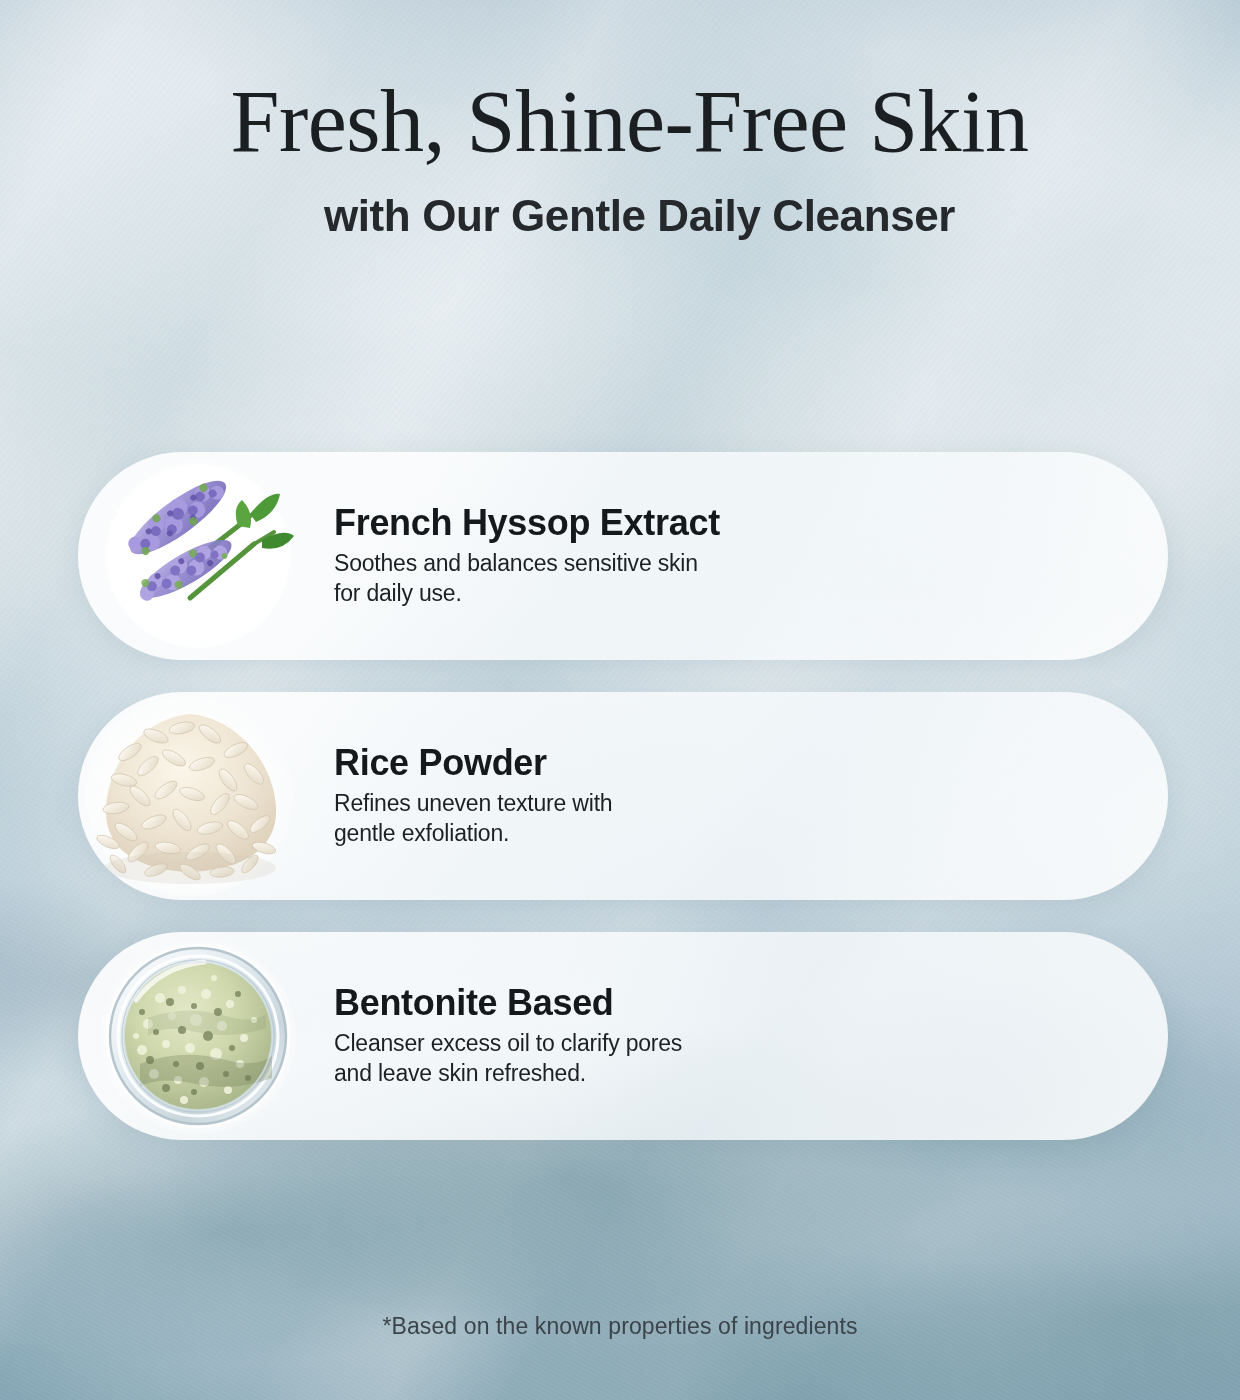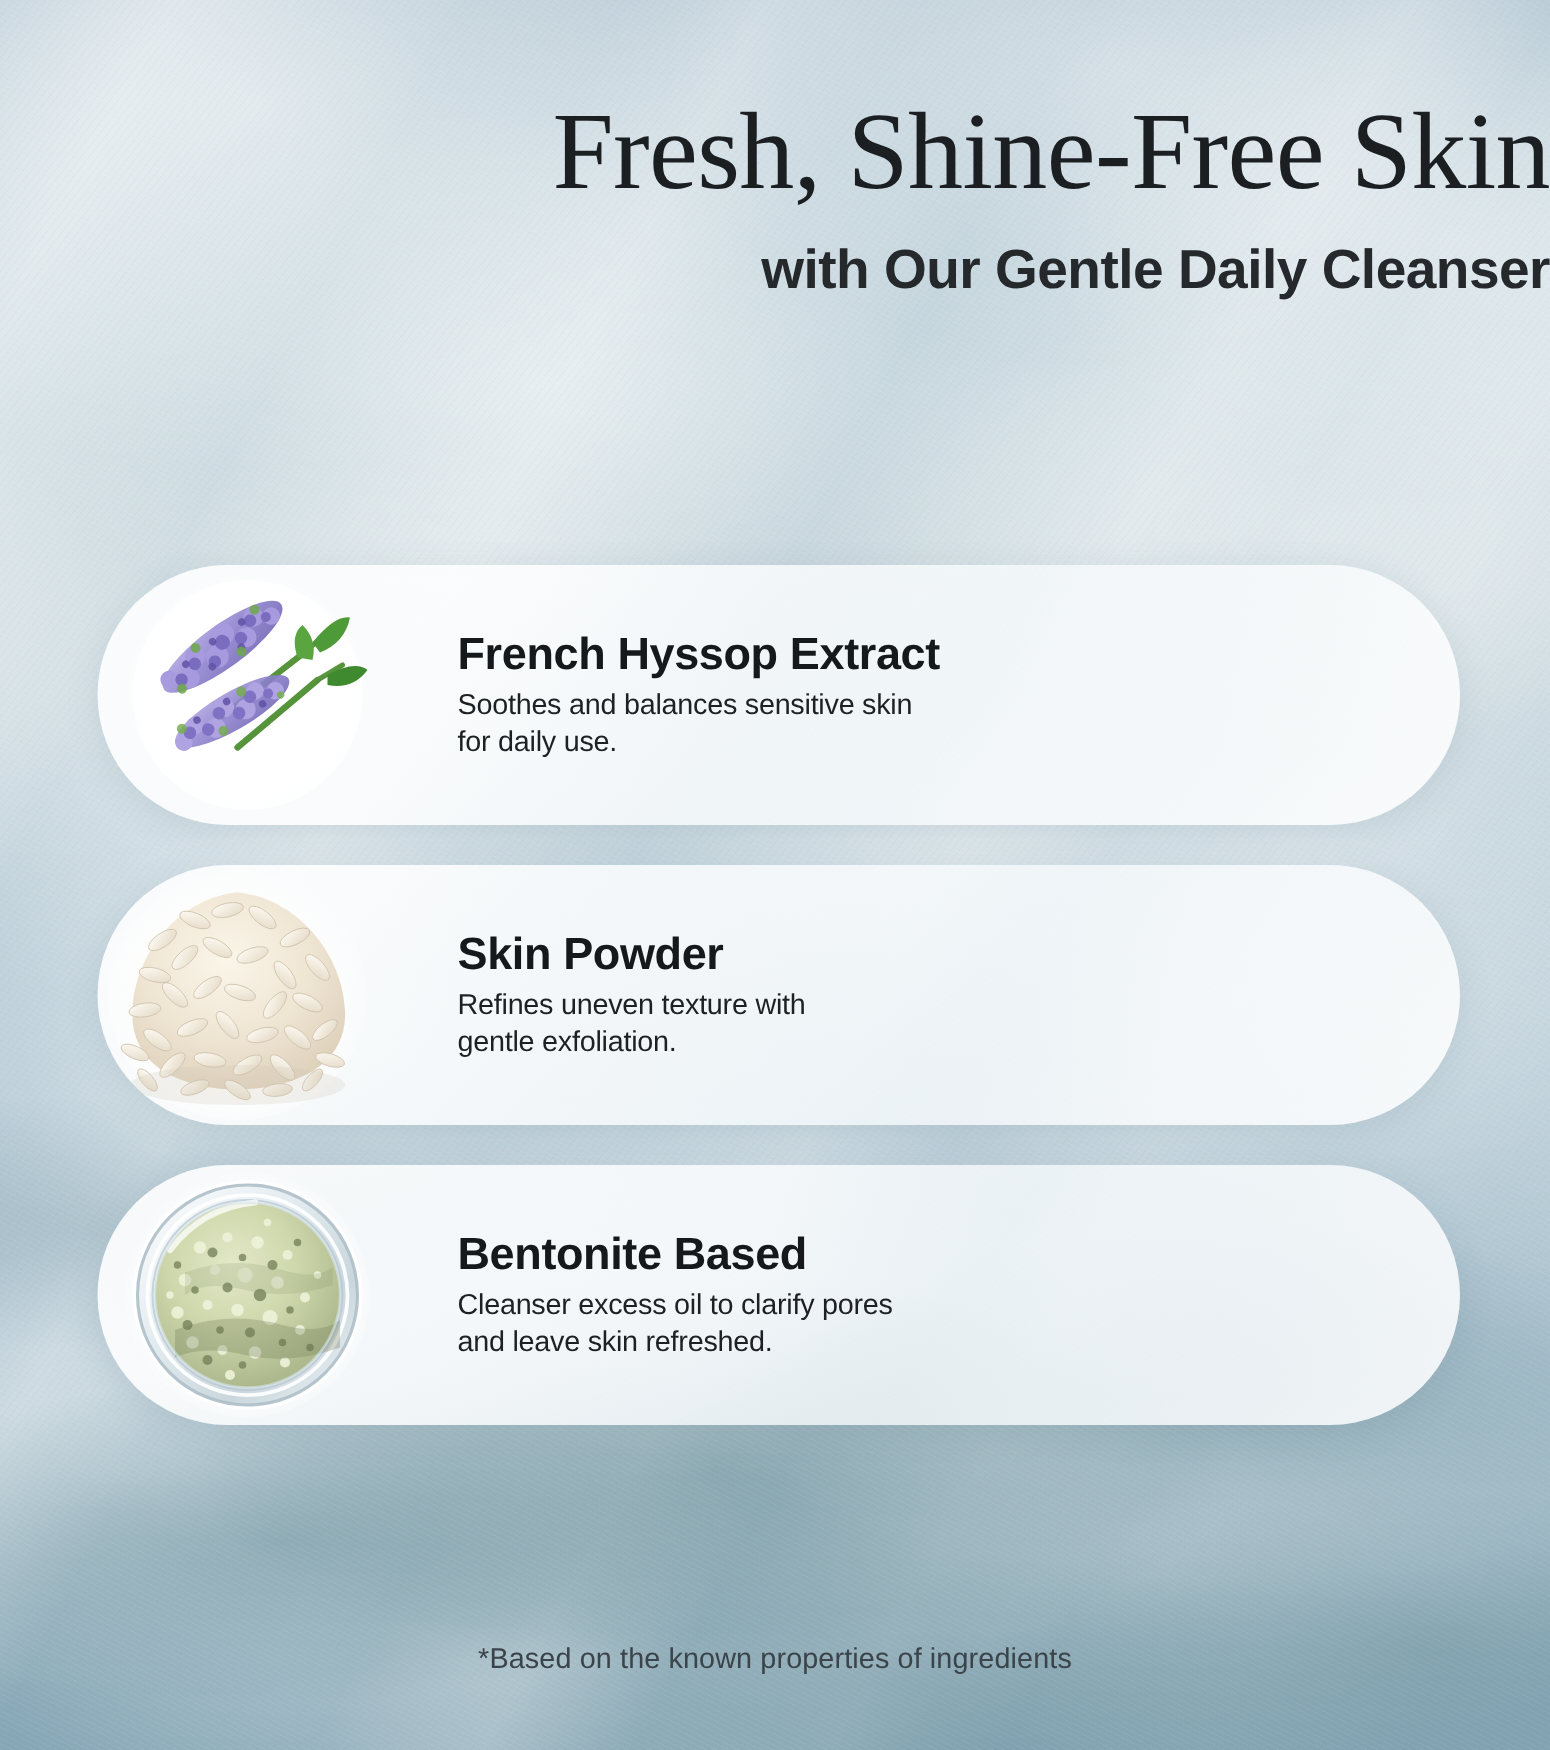--- a/index.html
+++ b/index.html
@@ -113,21 +113,21 @@
     width: 1240px;
     height: 1400px;
   }
 
   
   .header {
     position: absolute;
     top: 78px;
     left: 0;
     width: 1240px;
-    text-align: right;
+    text-align: center;
     padding-left: 19px;
   }
 
   .headline {
     font-family: "Liberation Serif", serif;
     font-size: 88px;
     line-height: 1.0;
     font-weight: 400;
     letter-spacing: -0.5px;
     color: #1b1f22;
@@ -160,21 +160,20 @@
     border-radius: 104px;
     display: flex;
     align-items: center;
     background: linear-gradient(125deg,
                   rgba(255,255,255,0.90) 0%,
                   rgba(253,254,255,0.84) 34%,
                   rgba(246,250,252,0.78) 62%,
                   rgba(255,255,255,0.86) 100%);
     box-shadow: 0 6px 26px rgba(92,122,138,0.16);
     overflow: hidden;
-    gap: 32px;
   }
 
   .card-media {
     position: relative;
     flex: 0 0 250px;
     height: 208px;
   }
 
   
   .media-halo {
@@ -422,21 +421,21 @@
               <ellipse cx="112" cy="180" rx="12" ry="5" transform="rotate(34 112 180)"></ellipse>
               <ellipse cx="144" cy="180" rx="12" ry="5" transform="rotate(-6 144 180)"></ellipse>
               <ellipse cx="40" cy="172" rx="11" ry="4.6" transform="rotate(50 40 172)"></ellipse>
               <ellipse cx="172" cy="172" rx="11" ry="4.6" transform="rotate(-48 172 172)"></ellipse>
             </g>
 
             <ellipse cx="112" cy="176" rx="86" ry="16" fill="#cfc4b0" opacity=".22"></ellipse>
           </svg>
         </div>
         <div class="card-body">
-          <div class="card-title">Skin Powder</div>
+          <div class="card-title">Rice Powder</div>
           <div class="card-desc">Refines uneven texture with
 gentle exfoliation.</div>
         </div>
       </div>
 
       <div class="card">
         <div class="card-media">
           <div class="media-halo"></div>
           <svg class="ing-svg" width="250" height="208" viewBox="0 0 250 208">
             <defs>

